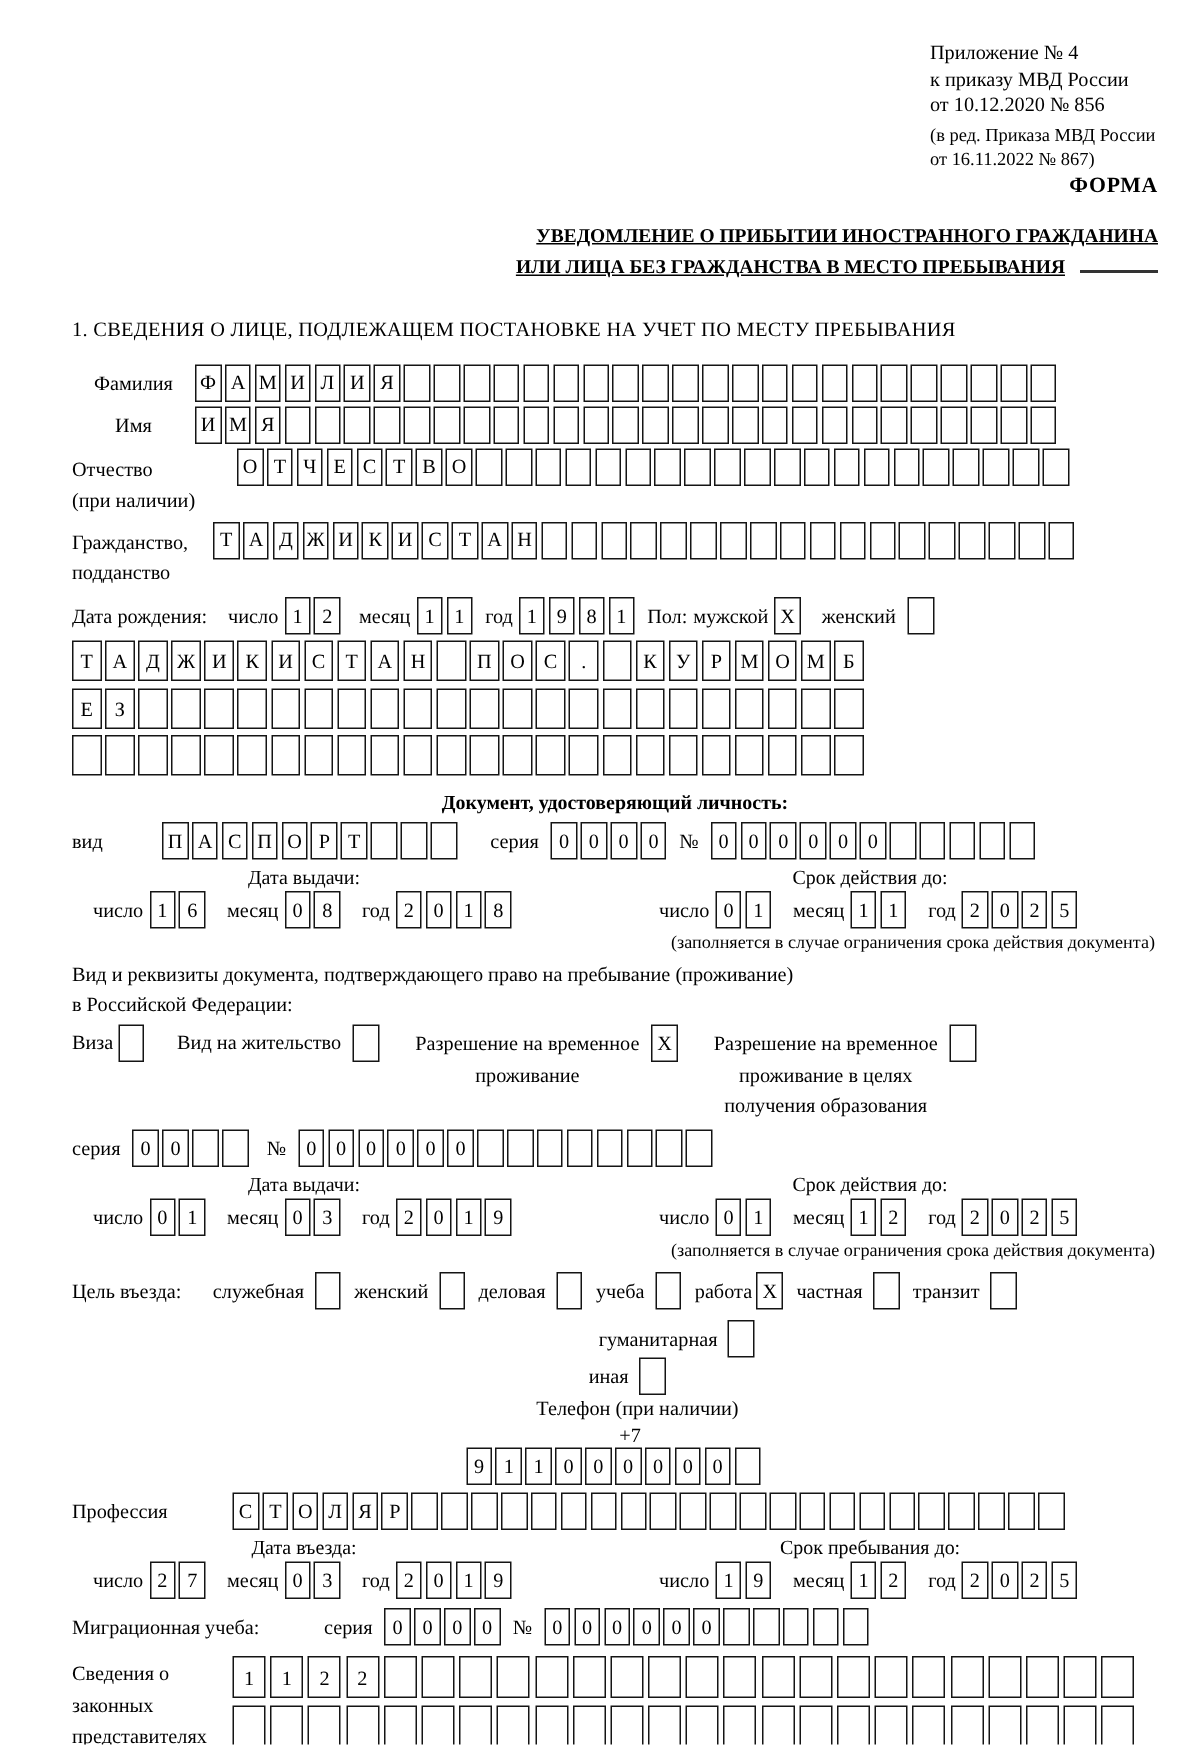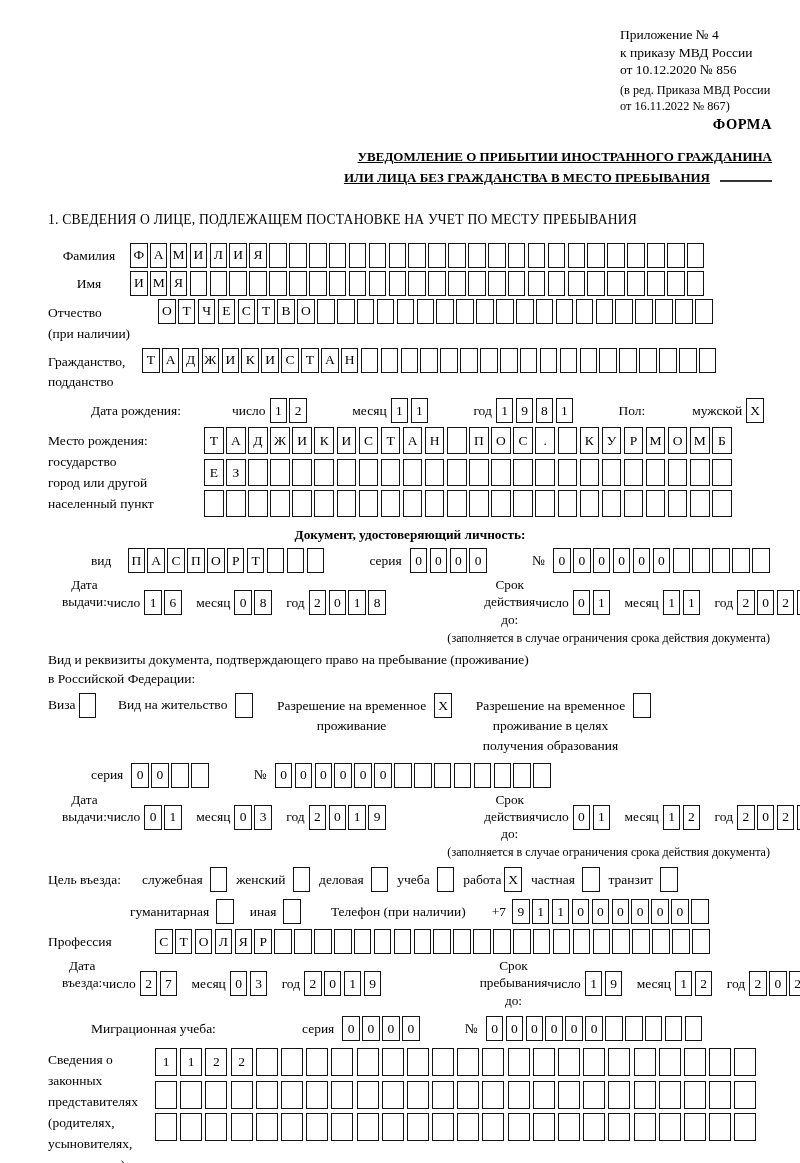--- a/index.html
+++ b/index.html
@@ -38,31 +38,31 @@
     flex:none;width:15.5px;height:23px;border:1.7px solid #141414;margin-right:2.4px;
     display:inline-flex;align-items:center;justify-content:center;
     font-size:13.5px;background:#fff;
   }
   .big .cell{width:17.5px;height:25px;margin-right:2.6px;}
   .xl .cell{width:20px;height:26px;margin-right:3.2px;}
   .cb .cell{margin-right:0;}
 
   
   .inline-row{display:flex;align-items:center;margin-bottom:3px;flex-wrap:nowrap;}
-  .inline-row .t{white-space:nowrap;margin-left:43px;}
+  .inline-row .t{white-space:nowrap;}
   .gap4{margin-right:4px;} .gap8{margin-right:8px;}
   .ml6{margin-left:6px;} .ml10{margin-left:10px;} .ml14{margin-left:14px;} .ml20{margin-left:20px;}
 
   .stack > .cells{display:flex;margin-bottom:4.5px;}
 
   .doc-head{text-align:center;font-weight:bold;font-size:13.3px;margin:4px 0 5px 0;}
 
   
   .datepair{display:flex;margin-top:2px;}
-  .dgroup{display:flex;flex-direction:row;}
+  .dgroup{display:flex;flex-direction:column;}
   .dgroup.left{margin-left:14px;}
   .dgroup.right{margin-left:96px;}
   .dcap{text-align:center;font-size:13.3px;margin-bottom:1px;}
   .dfields{display:flex;align-items:center;white-space:nowrap;}
   .dlbl{margin-right:4px;}
   .dlbl.mid{margin-left:12px;}
   .note{font-size:12.1px;text-align:right;padding-right:2px;margin-top:2px;margin-bottom:4px;}
 
   .plain{margin:2px 0;}
 
@@ -71,21 +71,21 @@
   .pt{display:flex;align-items:flex-start;}
   .pt .cells{margin-left:8px;margin-top:1px;}
   .pt-label{padding-top:4px;white-space:nowrap;}
   .pt-label.center{text-align:center;line-height:1.5;}
 
   
   .purpose-row{display:flex;align-items:center;margin-top:6px;}
   .purpose-row .t{white-space:nowrap;}
   .pitem{display:flex;align-items:center;margin-left:9px;}
   .pitem .cells{margin-left:7px;}
-  .purpose2{display:flex;align-items:center;margin-top:7px;margin-bottom:5px;}
+  .purpose2{display:flex;align-items:center;margin-top:7px;margin-bottom:5px;flex-direction:column;}
 </style>
 </head>
 <body>
 
 <div class="page">
 
   <div class="hdr">
     <div>Приложение № 4</div>
     <div>к приказу МВД России</div>
     <div>от 10.12.2020 № 856</div>
@@ -270,26 +270,20 @@
     <span class="cells cb">
         <span class="cell">X</span>
       </span>
     <span class="t ml14 gap8">женский</span>
     <span class="cells cb">
         <span class="cell"></span>
       </span>
   </div>
 
   <div class="row" style="margin-top:4px;">
-    <div class="lbl w156 lbl2">
-      <div>Место рождения:</div>
-      <div>государство</div>
-      <div>город или другой</div>
-      <div>населенный пункт</div>
-    </div>
     <div class="stack">
       <div class="cells big">
           <span class="cell">Т</span>
           <span class="cell">А</span>
           <span class="cell">Д</span>
           <span class="cell">Ж</span>
           <span class="cell">И</span>
           <span class="cell">К</span>
           <span class="cell">И</span>
           <span class="cell">С</span>

